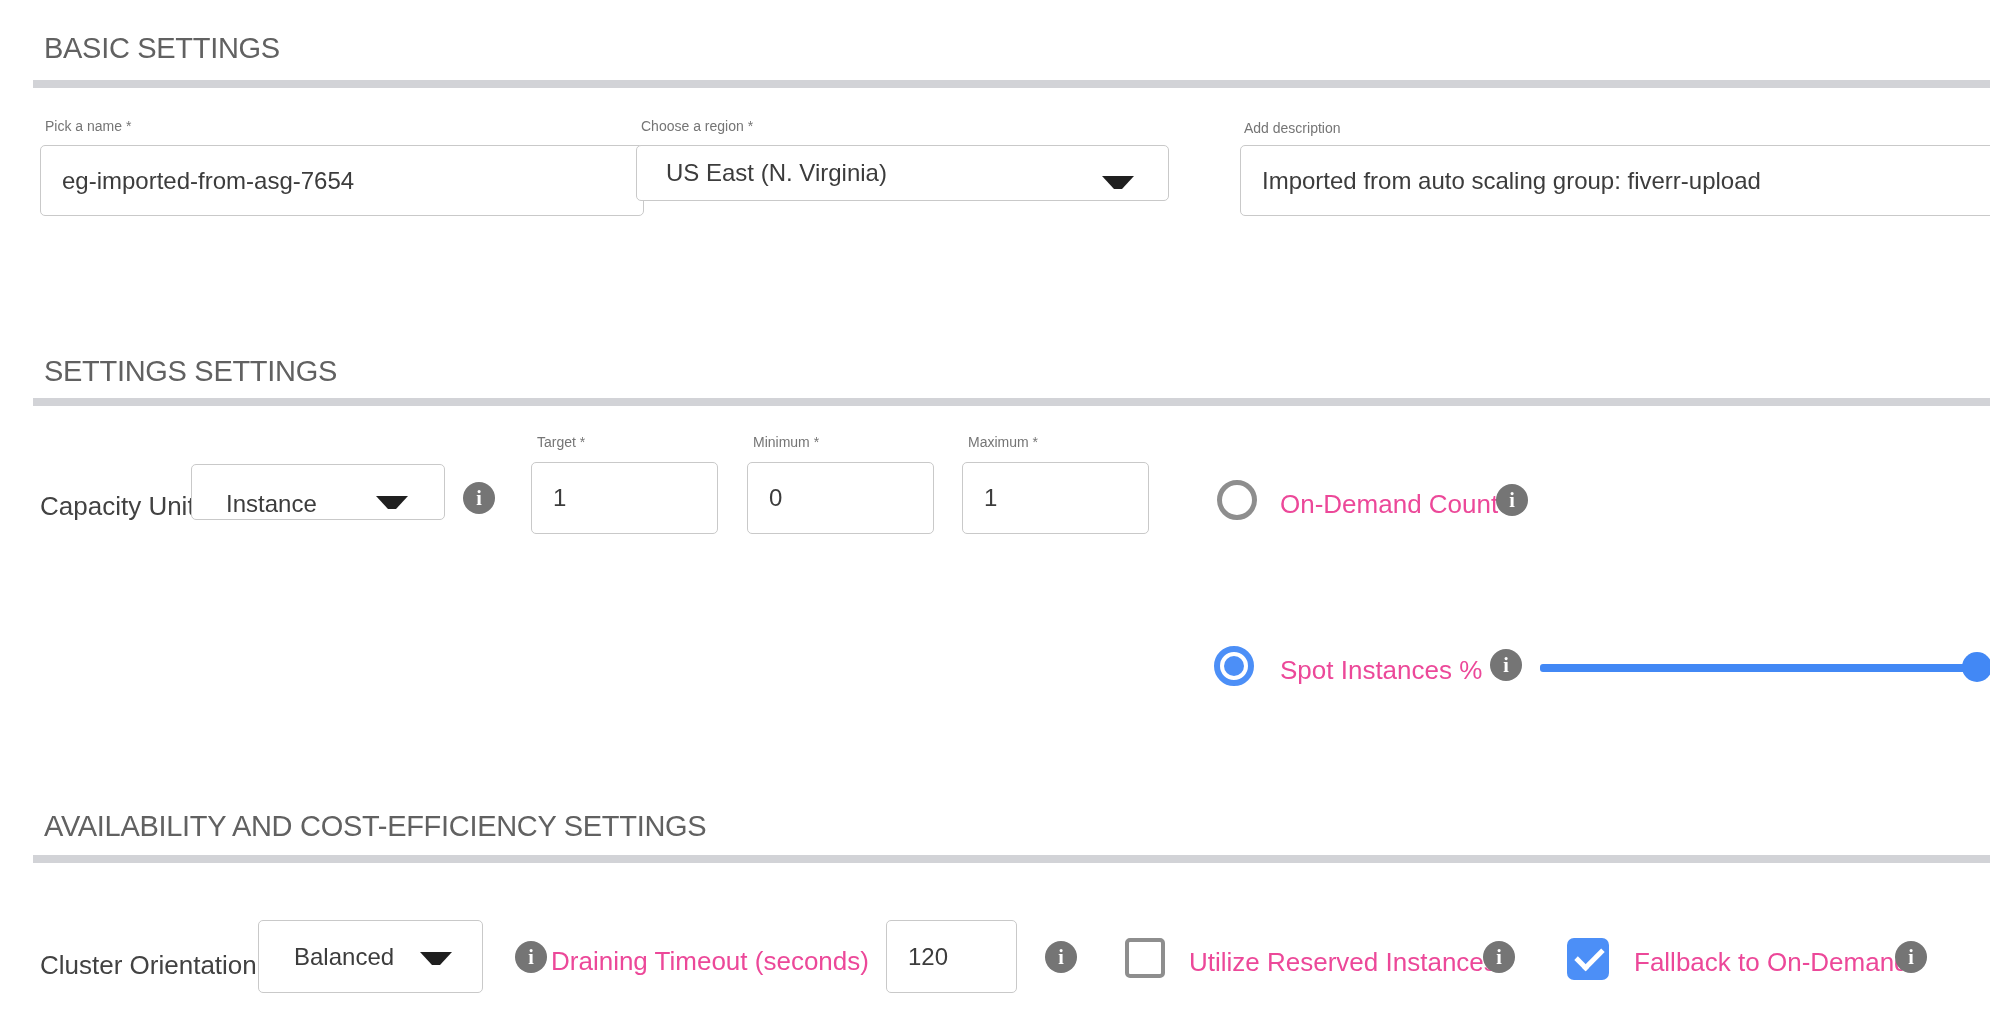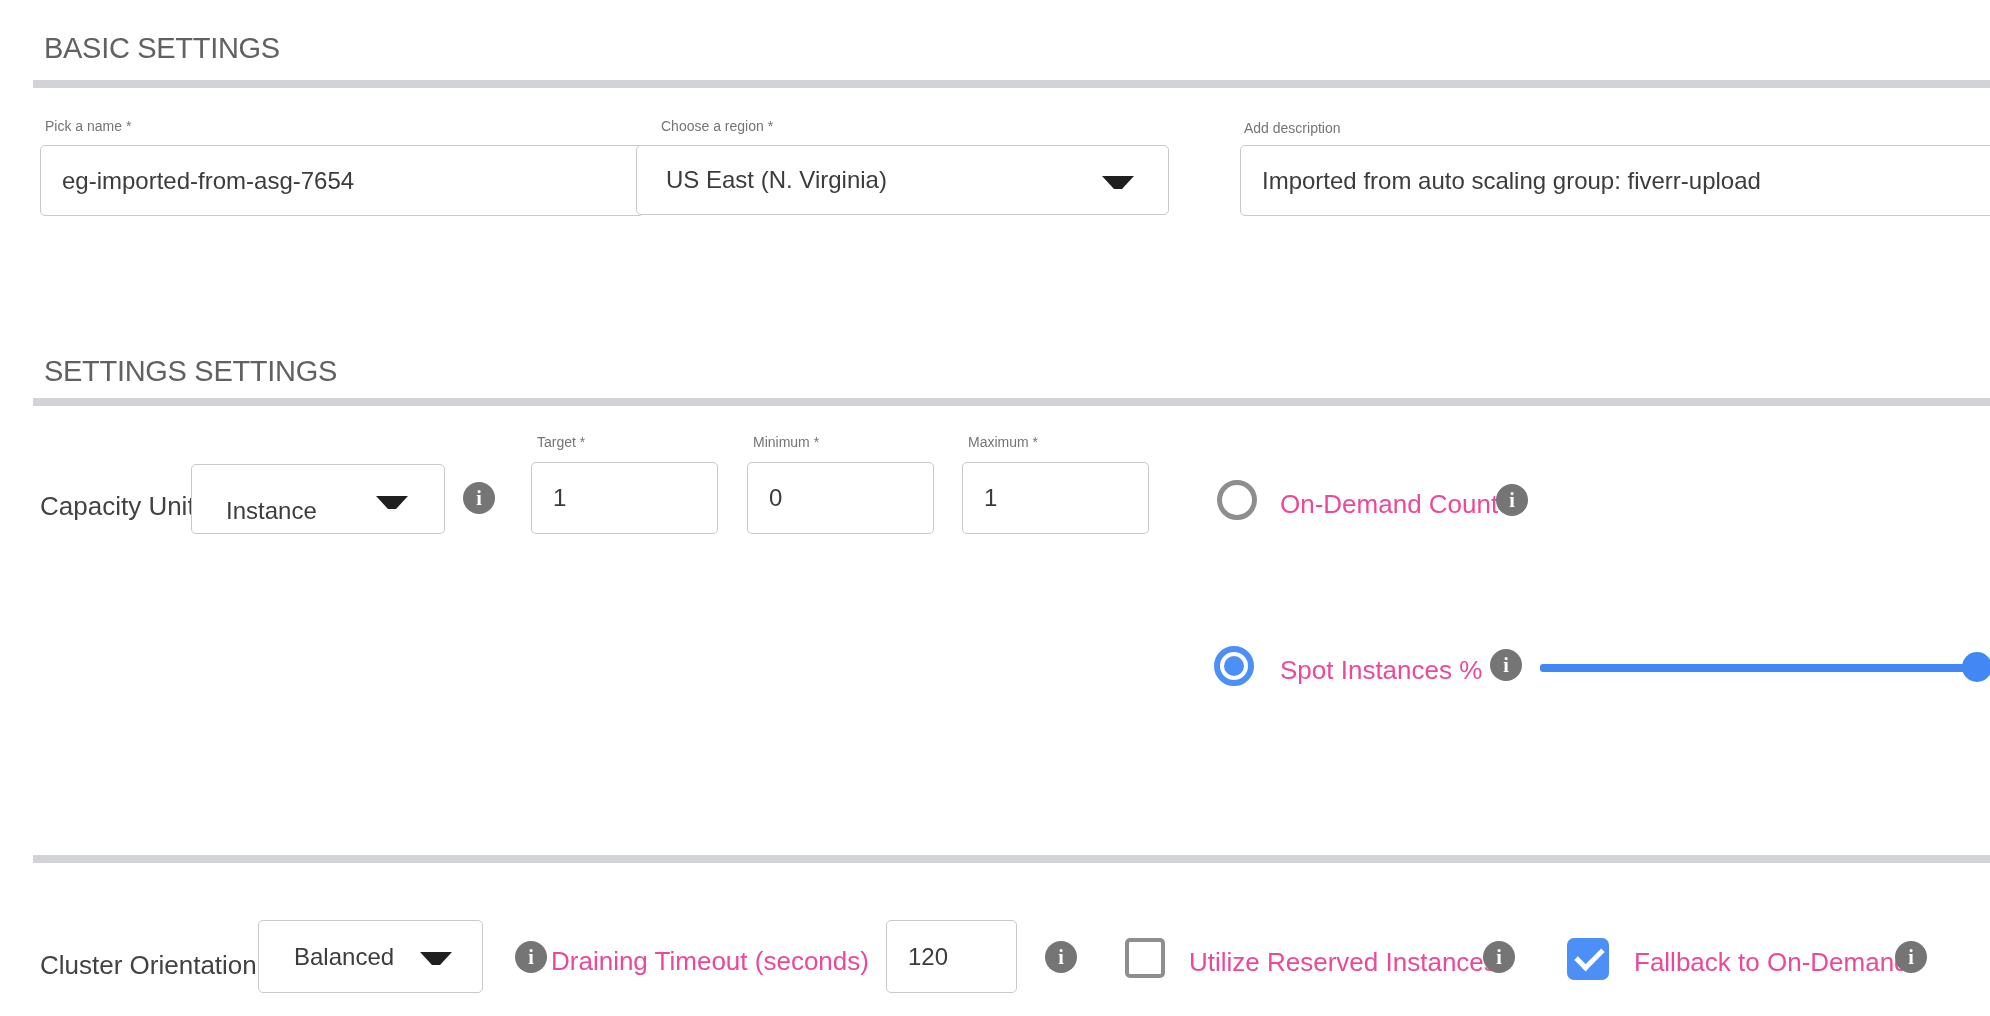--- a/index.html
+++ b/index.html
@@ -26,21 +26,21 @@
   }
 
   .text-input {
     position: absolute; height: 71px;
     border: 1.5px solid #c9c9c9; border-radius: 5px; background: #fff;
     font-family: "Liberation Sans", "DejaVu Sans", sans-serif;
     font-size: 24px; color: #3c3c3c; padding: 0 0 0 21px; outline: none;
   }
 
   .dropdown {
-    position: absolute; height: 70px;
+    position: absolute; height: 56px;
     border: 1.5px solid #c9c9c9; border-radius: 5px; background: #fff;
     display: flex; align-items: center; cursor: pointer;
   }
   .dropdown .dd-text { font-size: 24px; color: #3c3c3c; white-space: nowrap; }
   .caret {
     position: absolute; width: 0; height: 0;
     border-left: 12px solid transparent; border-right: 12px solid transparent;
     border-top: 13px solid #1f1f1f;
   }
 
@@ -90,21 +90,21 @@
 <body>
 
 <div class="page">
 
   <div class="section-title" style="top:20px;">BASIC SETTINGS</div>
   <div class="divider" style="top:72px;"></div>
 
   <div class="field-label" style="left:33px; top:106px;">Pick a name *</div>
   <input class="text-input" style="left: 32px; top: 137px; width: 604px;" readonly="" value="eg-imported-from-asg-7654">
 
-  <div class="field-label" style="left:629px; top:106px;margin-left:20px;">Choose a region *</div>
+  <div class="field-label" style="left:629px; top:106px;">Choose a region *</div>
   <div class="dropdown" style="left:628px; top:137px; width:533px;">
     <span class="dd-text" style="margin-left:21px;">US East (N. Virginia)</span>
     <span class="caret" style="right:34px; top:30px;"></span>
   </div>
 
   <div class="field-label" style="left:1232px; top:108px;">Add description</div>
   <input class="text-input" style="left: 1232px; top: 137px; width: 780px;" readonly="" value="Imported from auto scaling group: fiverr-upload">
 
   <div class="section-title" style="top:343px;">SETTINGS SETTINGS</div>
   <div class="divider" style="top:390px;"></div>
@@ -128,20 +128,21 @@
   <div class="radio unchecked" style="left:1209px; top:472px;"></div>
   <div class="big-label" style="left:1268px; top:477px;">On-Demand Count</div>
   <div class="info-icon" style="left:1488px; top:476px;">i</div>
 
   <div class="radio checked" style="left:1206px; top:638px;"></div>
   <div class="big-label" style="left:1268px; top:643px;">Spot Instances %</div>
   <div class="info-icon" style="left:1482px; top:641px;">i</div>
   <div class="slider-track" style="left:1532px; top:656px; width:437px;"></div>
   <div class="slider-handle" style="left:1954px; top:644px;"></div>
 
+  <div class="section-title" style="top:798px;">AVAILABILITY AND COST-EFFICIENCY SETTINGS</div>
   <div class="divider" style="top:847px;"></div>
 
   <div class="row-label" style="left:28px; top:938px;">Cluster Orientation</div>
   <div class="dropdown" style="left:250px; top:912px; width:225px; height:73px;">
     <span class="dd-text" style="margin-left:27px;">Balanced</span>
     <span class="caret" style="right:30px; top:31px;"></span>
   </div>
   <div class="info-icon" style="left:507px; top:933px;">i</div>
 
   <div class="big-label" style="left:539px; top:934px;">Draining Timeout (seconds)</div>

